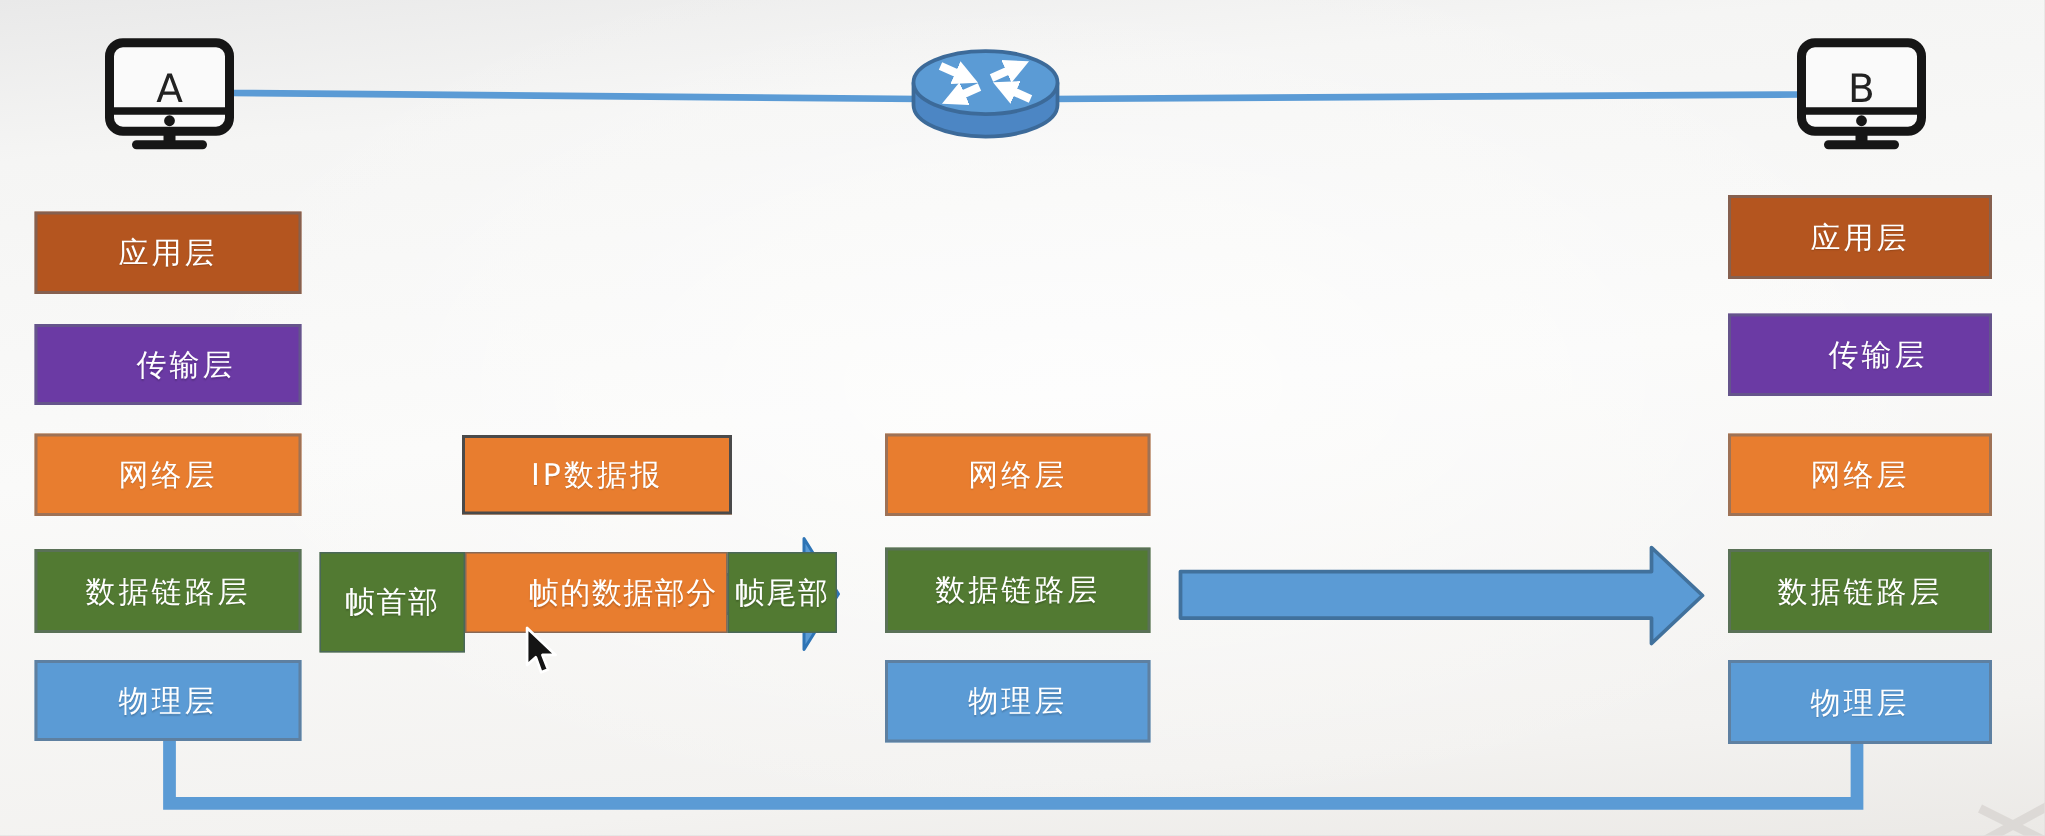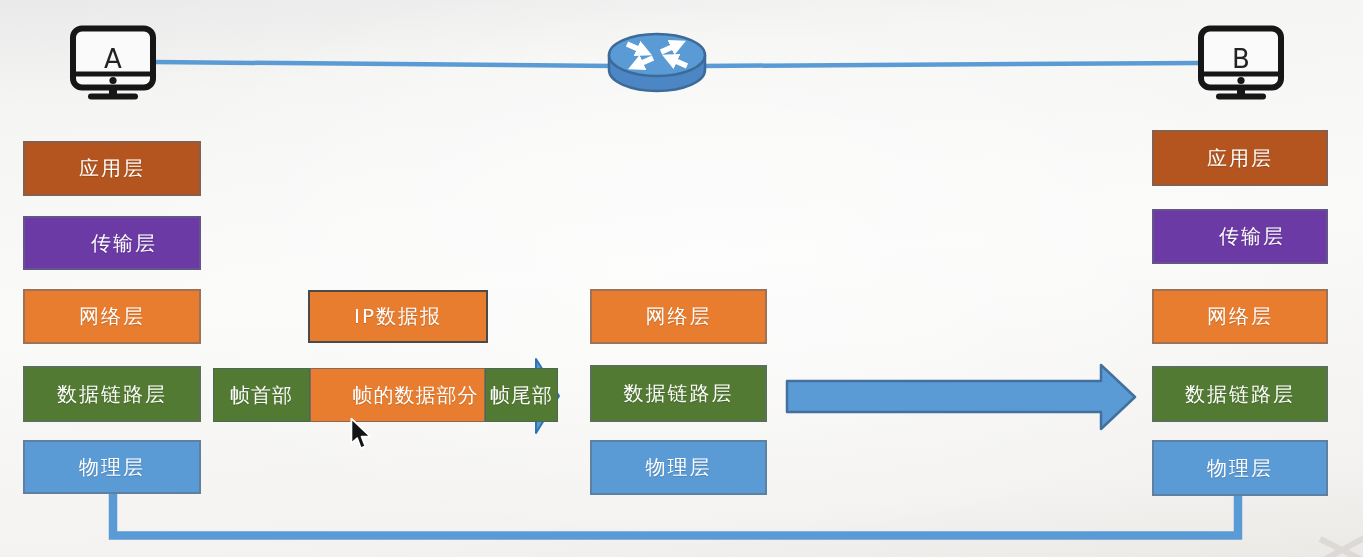--- a/index.html
+++ b/index.html
@@ -91,21 +91,21 @@
   <div class="box c-dl" style="left:23px;top:366px;width:178px;height:56px;">
       <span>数据链路层</span>
     </div>
   <div class="box c-phy" style="left:23px;top:440px;width:178px;height:54px;">
       <span>物理层</span>
     </div>
 
   <div class="box c-net ip-box" style="left:308px;top:290px;width:180px;height:53px;">
       <span>IP数据报</span>
     </div>
-  <div class="box c-dl frame-part" style="left:213px;top:368px;width:97px;height:54px;">
+  <div class="box c-dl frame-part" style="left:213px;top:368px;width:97px;height:67px;">
       <span>帧首部</span>
     </div>
   <div class="box c-net frame-part" style="left:310px;top:368px;width:175px;height:54px;padding-left:36px;">
       <span>帧的数据部分</span>
     </div>
   <div class="box c-dl frame-part" style="left:485px;top:368px;width:73px;height:54px;">
       <span>帧尾部</span>
     </div>
 
   <div class="box c-net" style="left:590px;top:289px;width:177px;height:55px;">

